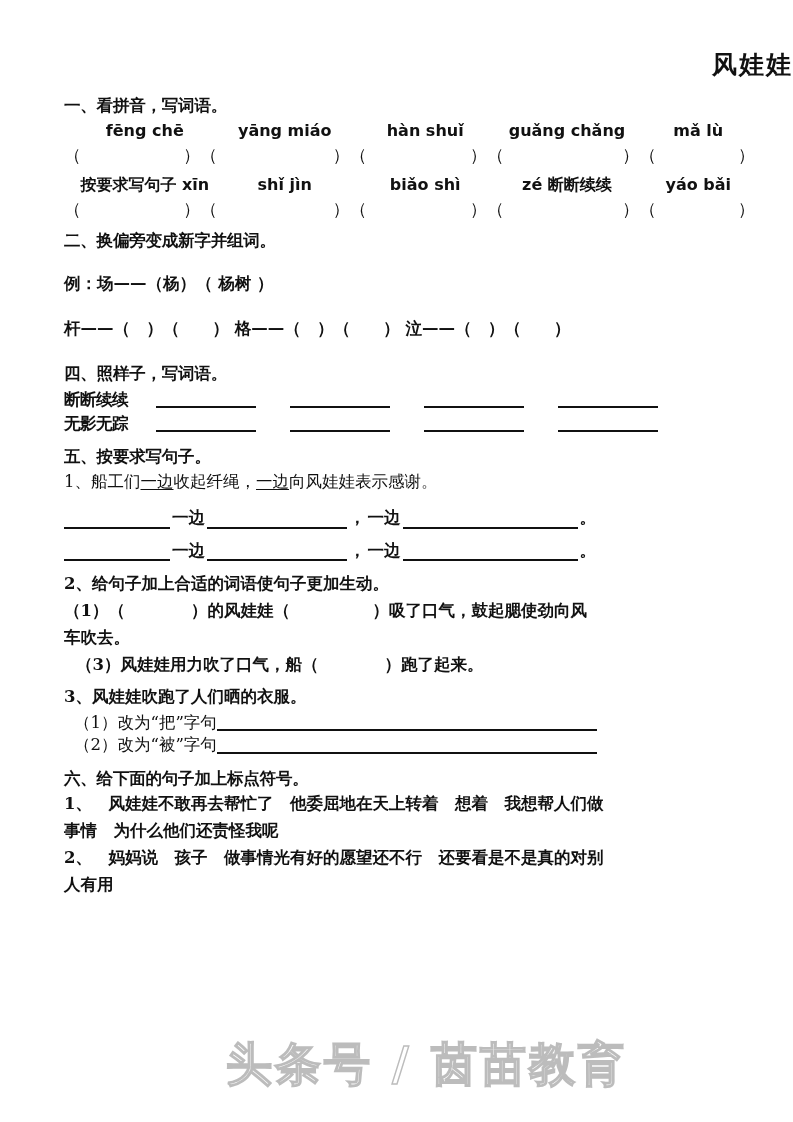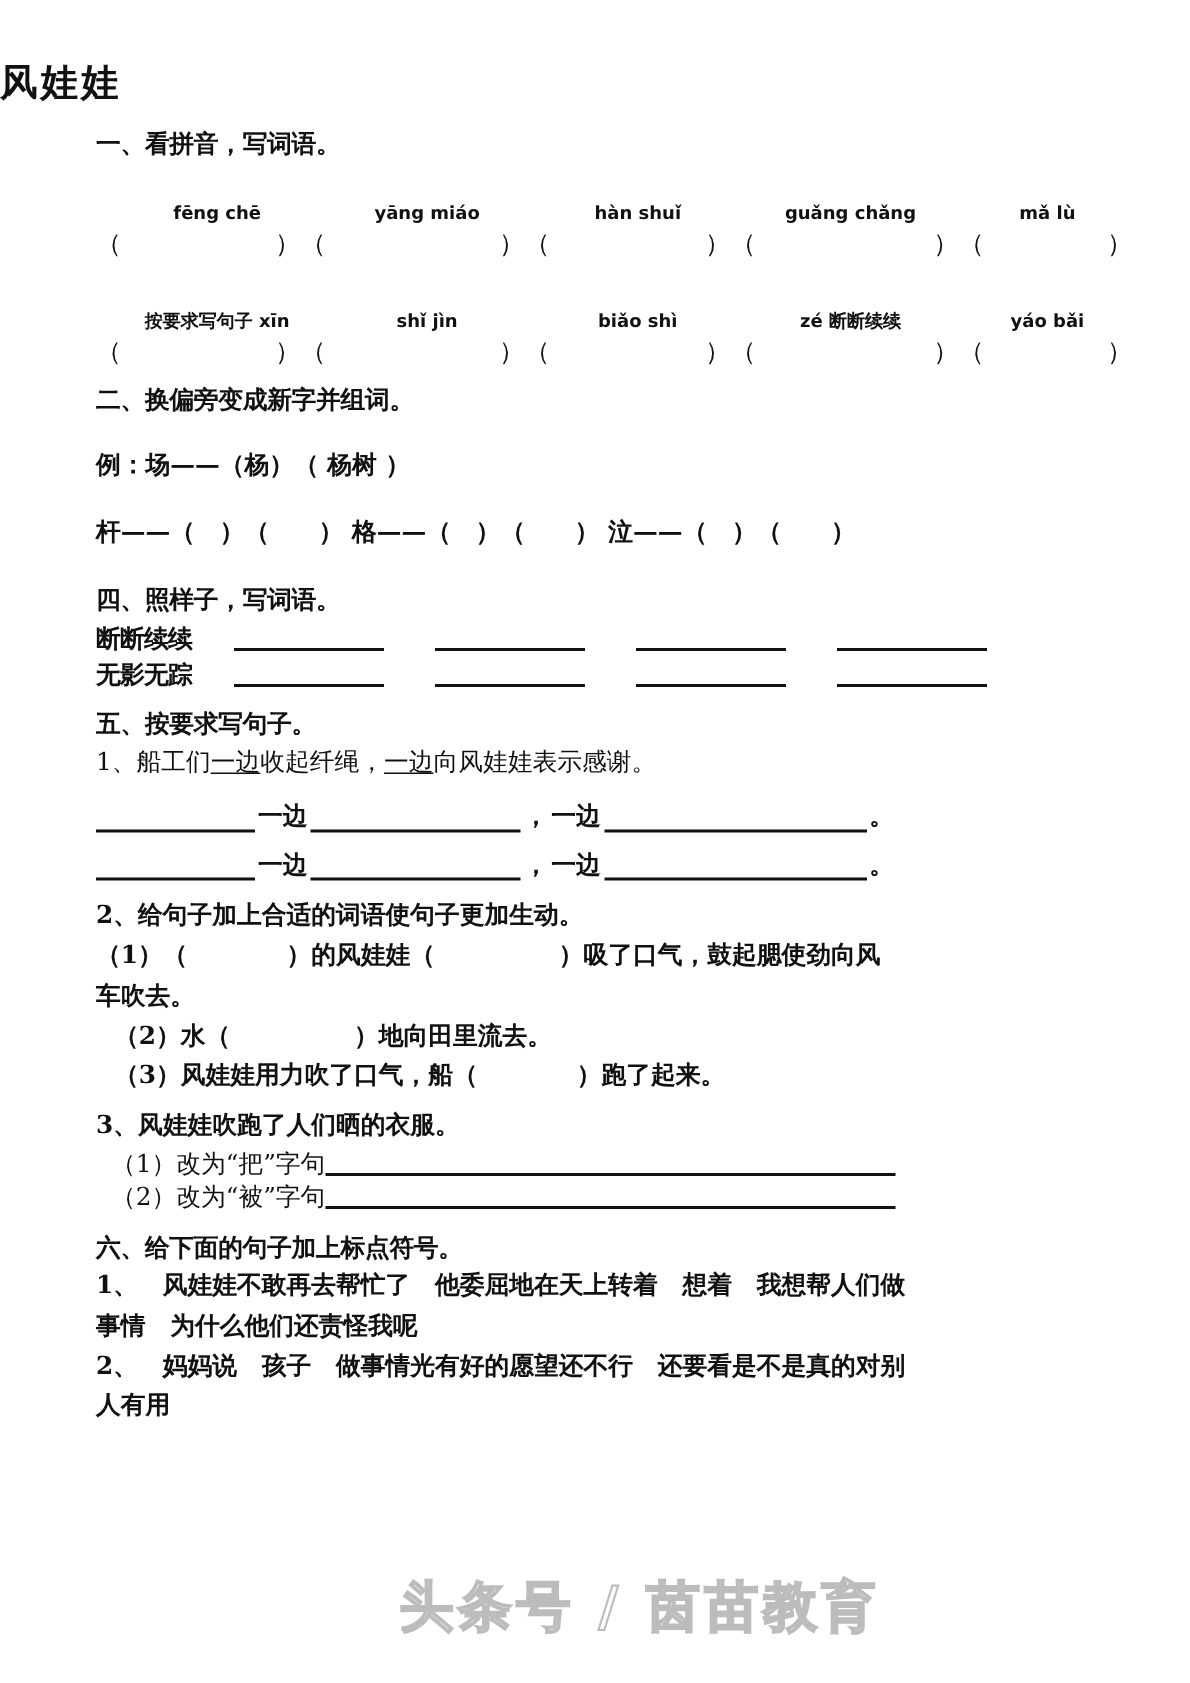--- a/index.html
+++ b/index.html
@@ -19,26 +19,26 @@
   .page {
     position: relative;
     width: 793px;
     height: 1122px;
     box-sizing: border-box;
     padding: 0;
   }
 
   
   .doc-title {
-    text-align: left;
+    text-align: right;
     font-size: 25px;
     font-weight: 700;
     letter-spacing: 2px;
     margin: 0;
-    padding-top: 38px;
+    padding-top: 48px;
     font-family: "DejaVu Serif", "Liberation Serif", serif;
   }
 
   
   .body {
     padding-left: 64px;
     padding-right: 38px;
     padding-top: 12px;
   }
 
@@ -58,25 +58,24 @@
     margin: 0;
     white-space: nowrap;
     font-family: "DejaVu Serif", "Liberation Serif", serif;
   }
   .line.bold { font-weight: 400; }
 
   
   .pinyin-row {
     display: flex;
     font-family: "DejaVu Sans", "Liberation Sans", sans-serif;
-    font-size: 12px;
+    font-size: 16px;
     font-weight: 600;
     line-height: 1.5;
     padding-left: 14px;
-    margin-top: 24px;
   }
   .pinyin-row .cell {
     text-align: center;
   }
   .paren-row {
     display: flex;
     font-size: 17px;
     line-height: 1.45;
     font-family: "DejaVu Sans", "Liberation Sans", sans-serif;
   }
@@ -177,21 +176,21 @@
     font-family: "DejaVu Serif", "Liberation Serif", serif;
   }
 
   
   .watermark {
     position: absolute;
     left: 0;
     right: 0;
     bottom: 26px;
     text-align: center;
-    font-size: 36px;
+    font-size: 46px;
     font-weight: 700;
     letter-spacing: 3px;
     font-family: "DejaVu Sans", "Liberation Sans", sans-serif;
     color: transparent;
     -webkit-text-stroke: 1.4px #b9b9b9;
     opacity: 0.95;
     user-select: none;
     padding-left: 60px;
   }
 </style>
@@ -318,21 +317,20 @@
       <span class="lbl">一边</span>
       <span class="bl-c"></span>
       <span class="punc">。</span>
     </div>
 
     <div class="gap-md"></div>
 
     <p class="para">2、给句子加上合适的词语使句子更加生动。</p>
     <p class="para nowrap-block"><span>（1）（　　　　）的风娃娃（</span><span>　　　　　）吸了口气，鼓起腮使劲向风</span></p>
     <p class="para">车吹去。</p>
-    <p class="para indent">（2）水（　　　　　）地向田里流去。</p>
     <p class="para indent">（3）风娃娃用力吹了口气，船（　　　　）跑了起来。</p>
 
     <div class="gap-sm"></div>
 
     <p class="para">3、风娃娃吹跑了人们晒的衣服。</p>
 
     <div class="answer-row">
       <span class="label">（1）改为“把”字句</span>
       <span class="longline"></span>
     </div>

